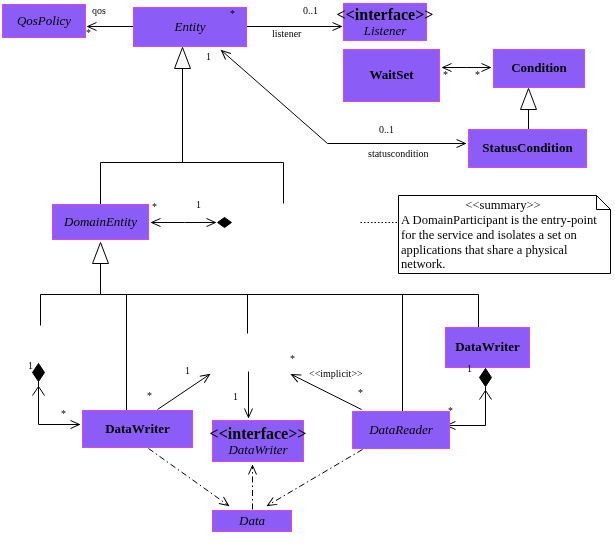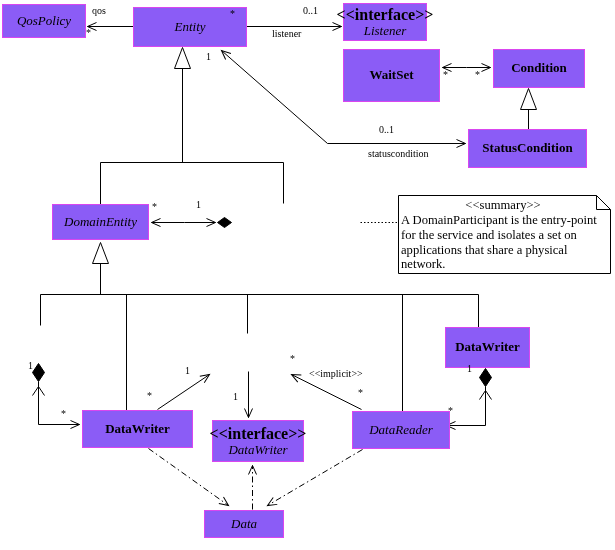--- a/index.html
+++ b/index.html
@@ -115,21 +115,21 @@
   <div class="cls bold" style="left:82px;top:410px;width:111px;height:38px">
     <span>DataWriter</span>
     </div>
   <div class="cls italic" style="left:212px;top:420px;width:92px;height:42px">
     <span class="stereo">&lt;&lt;interface&gt;&gt;</span>
     <span>DataWriter</span>
     </div>
   <div class="cls italic" style="left:352px;top:411px;width:98px;height:38px">
     <span>DataReader</span>
     </div>
-  <div class="cls italic" style="left:204px;top:510px;width:80px;height:28px">
+  <div class="cls italic" style="left:212px;top:510px;width:80px;height:22px">
     <span>Data</span>
     </div>
 
   <div class="note-body">
     <div class="note-stereo">&lt;&lt;summary&gt;&gt;</div>
     <div class="note-line">A DomainParticipant is the entry-point</div>
     <div class="note-line">for the service and isolates a set on</div>
     <div class="note-line">applications that share a physical</div>
     <div class="note-line">network.</div>
   </div>

